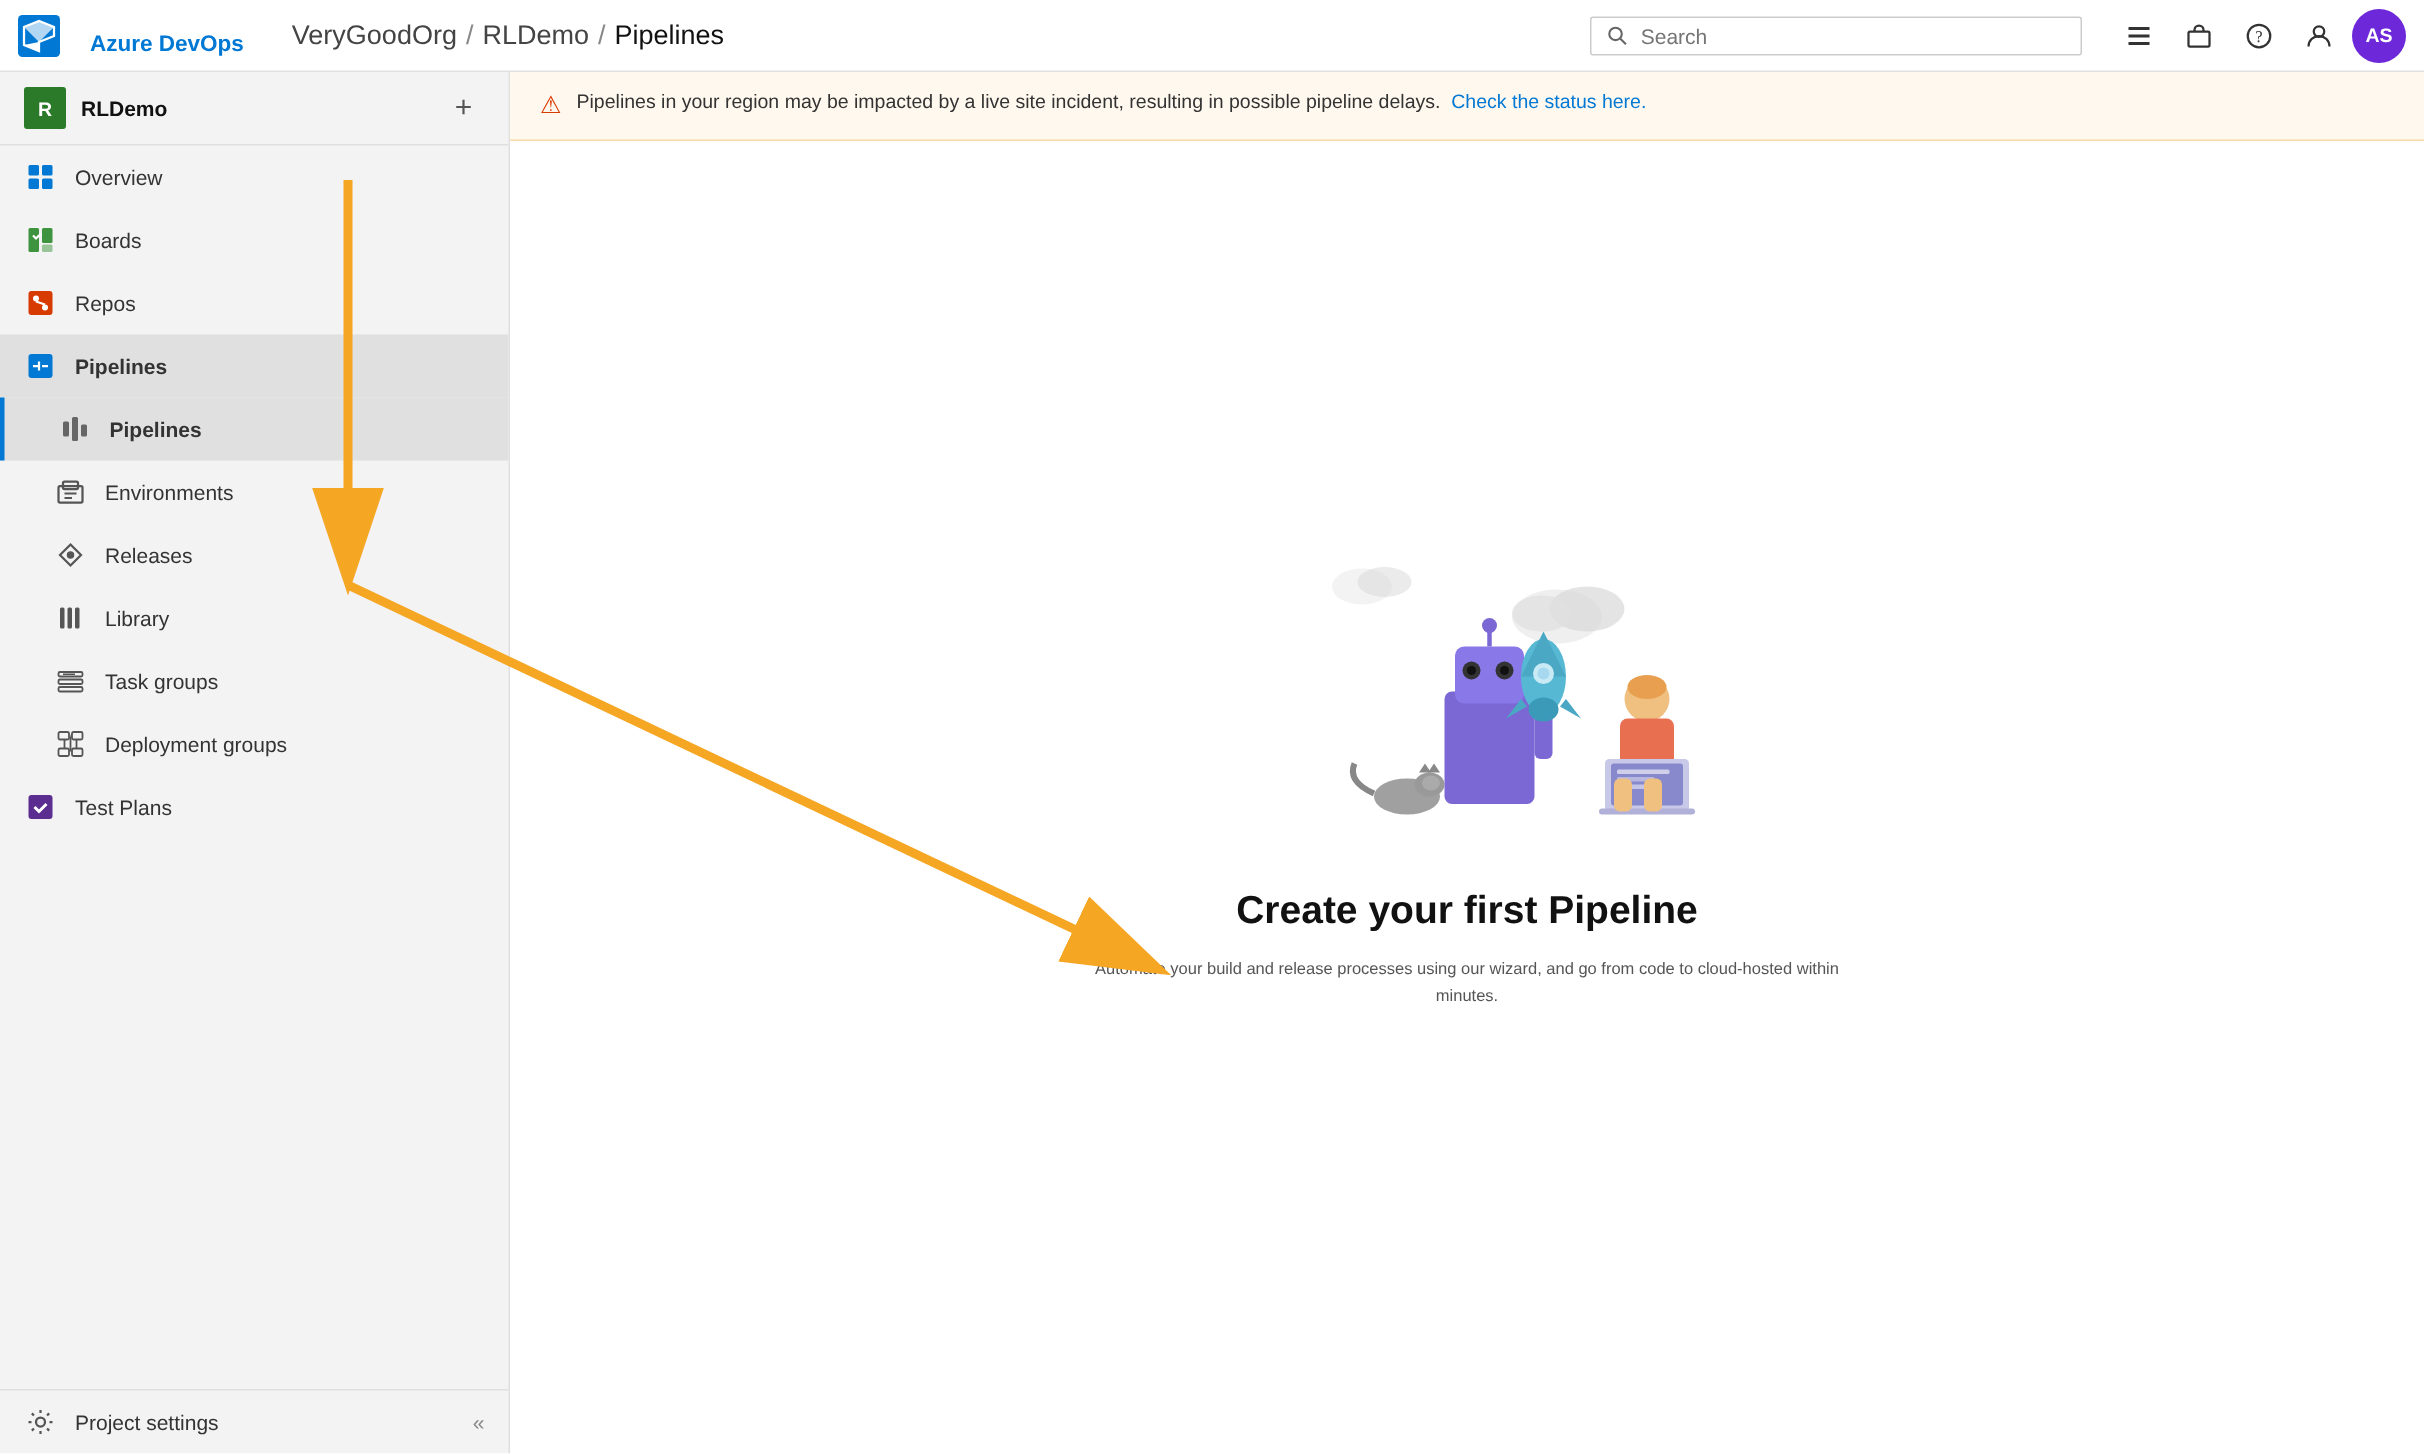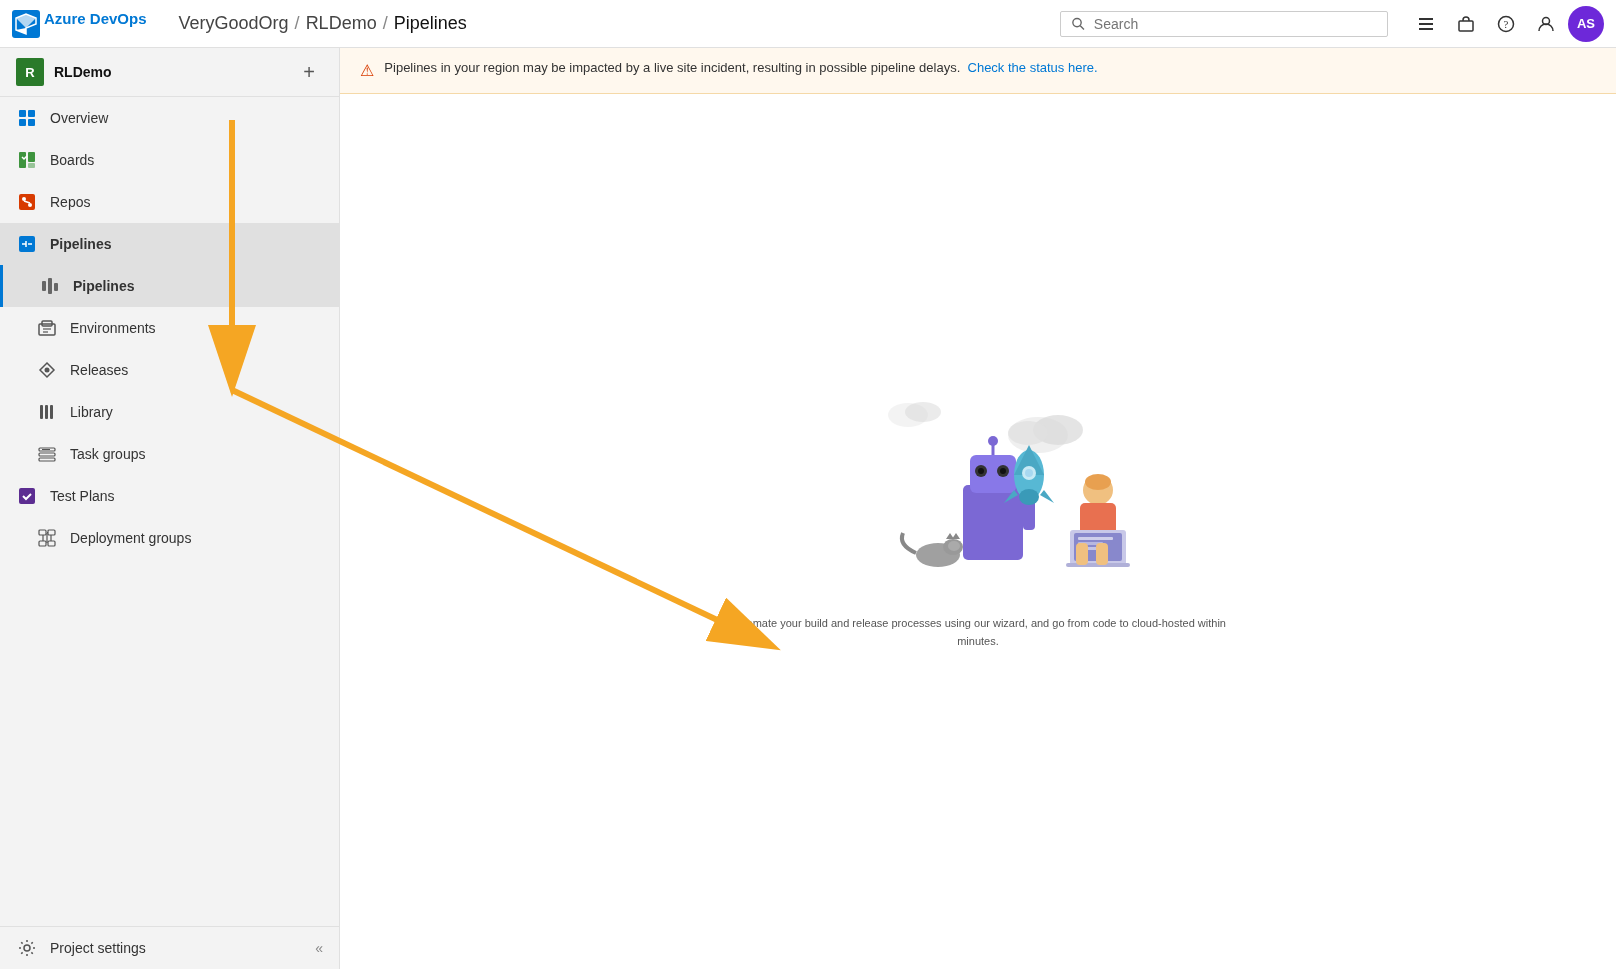--- a/index.html
+++ b/index.html
@@ -12,22 +12,22 @@
       border-bottom: 1px solid #e0e0e0;
       display: flex;
       align-items: center;
       padding: 0 12px;
       gap: 12px;
       flex-shrink: 0;
       z-index: 10;
     }
     .logo-area {
       display: flex;
-      align-items: flex-start;
-      gap: 4px;
+      align-items: flex-end;
+      gap: 20px;
       cursor: pointer;
     }
     .logo-icon {
       width: 28px;
       height: 28px;
     }
     .logo-text {
       font-size: 15px;
       font-weight: 600;
       color: #0078d4;
@@ -444,44 +444,44 @@
         <svg width="18" height="18" viewBox="0 0 18 18" fill="none">
           <rect x="1" y="3" width="16" height="3" rx="1" stroke="#555" stroke-width="1.2"></rect>
           <rect x="1" y="8" width="16" height="3" rx="1" stroke="#555" stroke-width="1.2"></rect>
           <rect x="1" y="13" width="16" height="3" rx="1" stroke="#555" stroke-width="1.2"></rect>
           <line x1="4" y1="4.5" x2="12" y2="4.5" stroke="#555" stroke-width="1"></line>
         </svg>
       </span>
       <span>Task groups</span>
     </div>
 
-    <div class="nav-item">
-      <span class="nav-icon">
-        <svg width="20" height="20" viewBox="0 0 20 20" fill="none">
-          <rect x="2" y="2" width="16" height="16" rx="2" fill="#5c2d91"></rect>
-          <path d="M6 10l3 3 5-5" stroke="white" stroke-width="2"></path>
-        </svg>
-      </span>
-      <span>Test Plans</span>
-    </div>
-
     <div class="nav-item sub-item" style="padding-left:36px;">
       <span class="nav-icon">
         <svg width="18" height="18" viewBox="0 0 18 18" fill="none">
           <rect x="1" y="1" width="7" height="5" rx="1" stroke="#555" stroke-width="1.2"></rect>
           <rect x="10" y="1" width="7" height="5" rx="1" stroke="#555" stroke-width="1.2"></rect>
           <rect x="1" y="12" width="7" height="5" rx="1" stroke="#555" stroke-width="1.2"></rect>
           <rect x="10" y="12" width="7" height="5" rx="1" stroke="#555" stroke-width="1.2"></rect>
           <line x1="9" y1="3.5" x2="10" y2="3.5" stroke="#555" stroke-width="1.2"></line>
           <line x1="9" y1="4" x2="9" y2="14" stroke="#555" stroke-width="1.2"></line>
           <line x1="5" y1="6" x2="5" y2="12" stroke="#555" stroke-width="1.2"></line>
           <line x1="13" y1="6" x2="13" y2="12" stroke="#555" stroke-width="1.2"></line>
         </svg>
       </span>
       <span>Deployment groups</span>
+    </div>
+
+    <div class="nav-item">
+      <span class="nav-icon">
+        <svg width="20" height="20" viewBox="0 0 20 20" fill="none">
+          <rect x="2" y="2" width="16" height="16" rx="2" fill="#5c2d91"></rect>
+          <path d="M6 10l3 3 5-5" stroke="white" stroke-width="2"></path>
+        </svg>
+      </span>
+      <span>Test Plans</span>
     </div>
 
     <div style="flex:1;"></div>
 
     <div class="sidebar-bottom">
       <div class="nav-item">
         <span class="nav-icon">
           <svg width="18" height="18" viewBox="0 0 18 18" fill="none">
             <circle cx="9" cy="9" r="3" stroke="#555" stroke-width="1.5"></circle>
             <path d="M9 1v2M9 15v2M1 9h2M15 9h2M3.22 3.22l1.41 1.41M13.37 13.37l1.41 1.41M3.22 14.78l1.41-1.41M13.37 4.63l1.41-1.41" stroke="#555" stroke-width="1.5"></path>
@@ -558,20 +558,21 @@
         <rect x="260" y="152" width="35" height="3" rx="1" fill="#ffffff" opacity="0.6"></rect>
         <rect x="260" y="157" width="25" height="3" rx="1" fill="#ffffff" opacity="0.4"></rect>
         <rect x="260" y="162" width="30" height="3" rx="1" fill="#ffffff" opacity="0.5"></rect>
 
         <rect x="248" y="178" width="64" height="4" rx="2" fill="#b0b0d8"></rect>
 
         <rect x="258" y="158" width="12" height="22" rx="4" fill="#f0c080"></rect>
         <rect x="278" y="158" width="12" height="22" rx="4" fill="#f0c080"></rect>
       </svg>
 
+      <h1 class="hero-title">Create your first Pipeline</h1>
       <p class="hero-subtitle">Automate your build and release processes using our wizard, and go from code to cloud-hosted within minutes.</p>
 
     </div>
   </div>
 </div>
 
 <svg class="arrow-overlay" xmlns="http://www.w3.org/2000/svg" viewBox="0 0 1616 969">
   <defs>
     <marker id="arrowhead" markerWidth="12" markerHeight="8" refX="10" refY="4" orient="auto">
       <polygon points="0 0, 12 4, 0 8" fill="#f5a623"></polygon>

